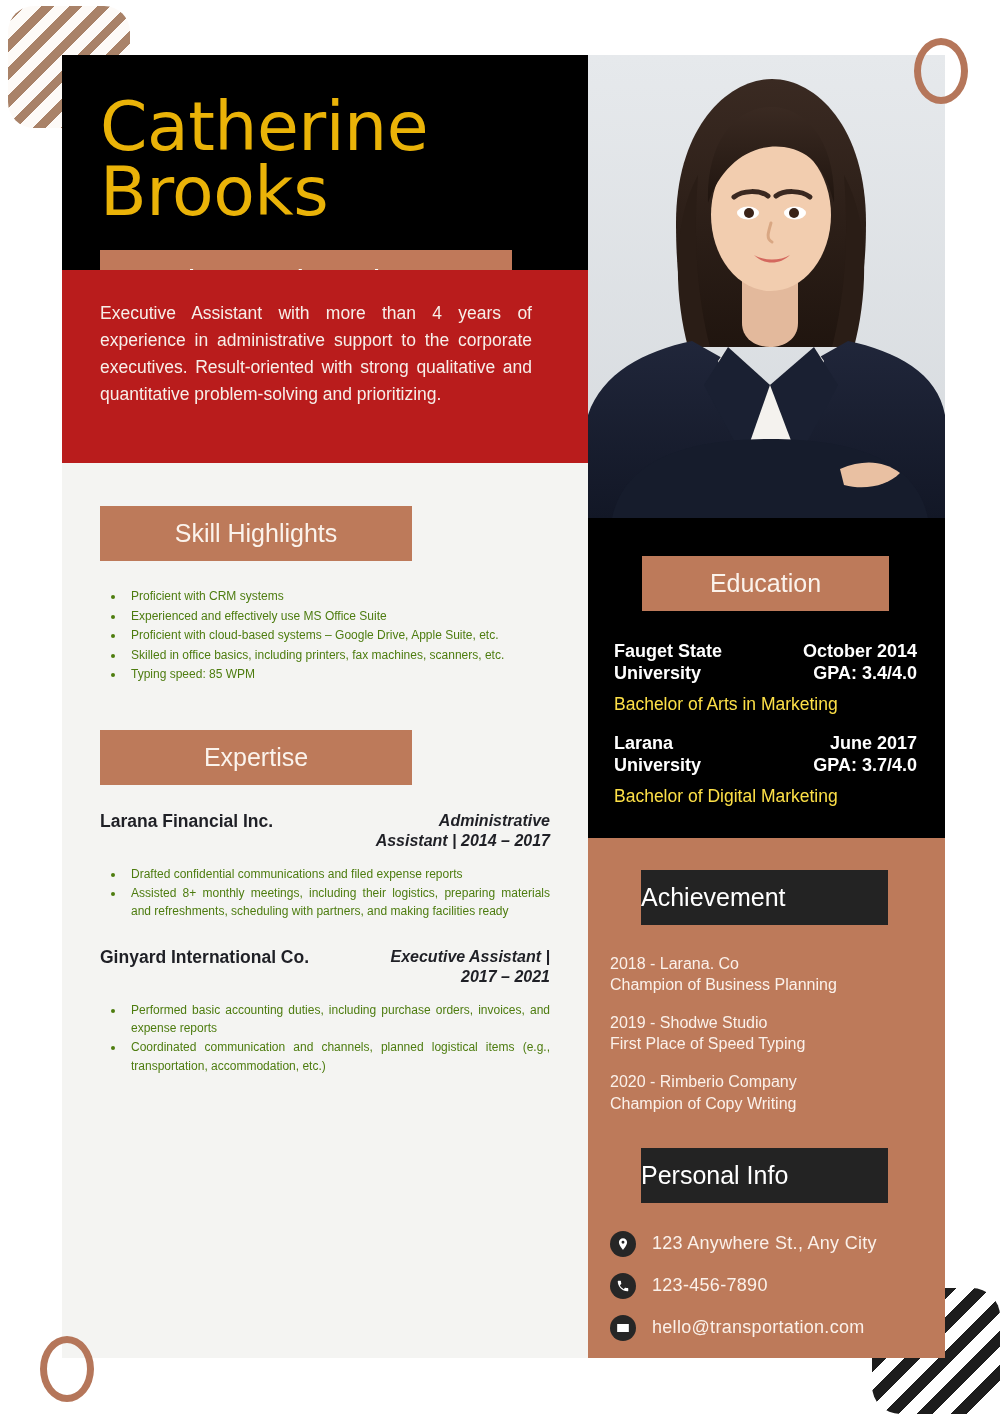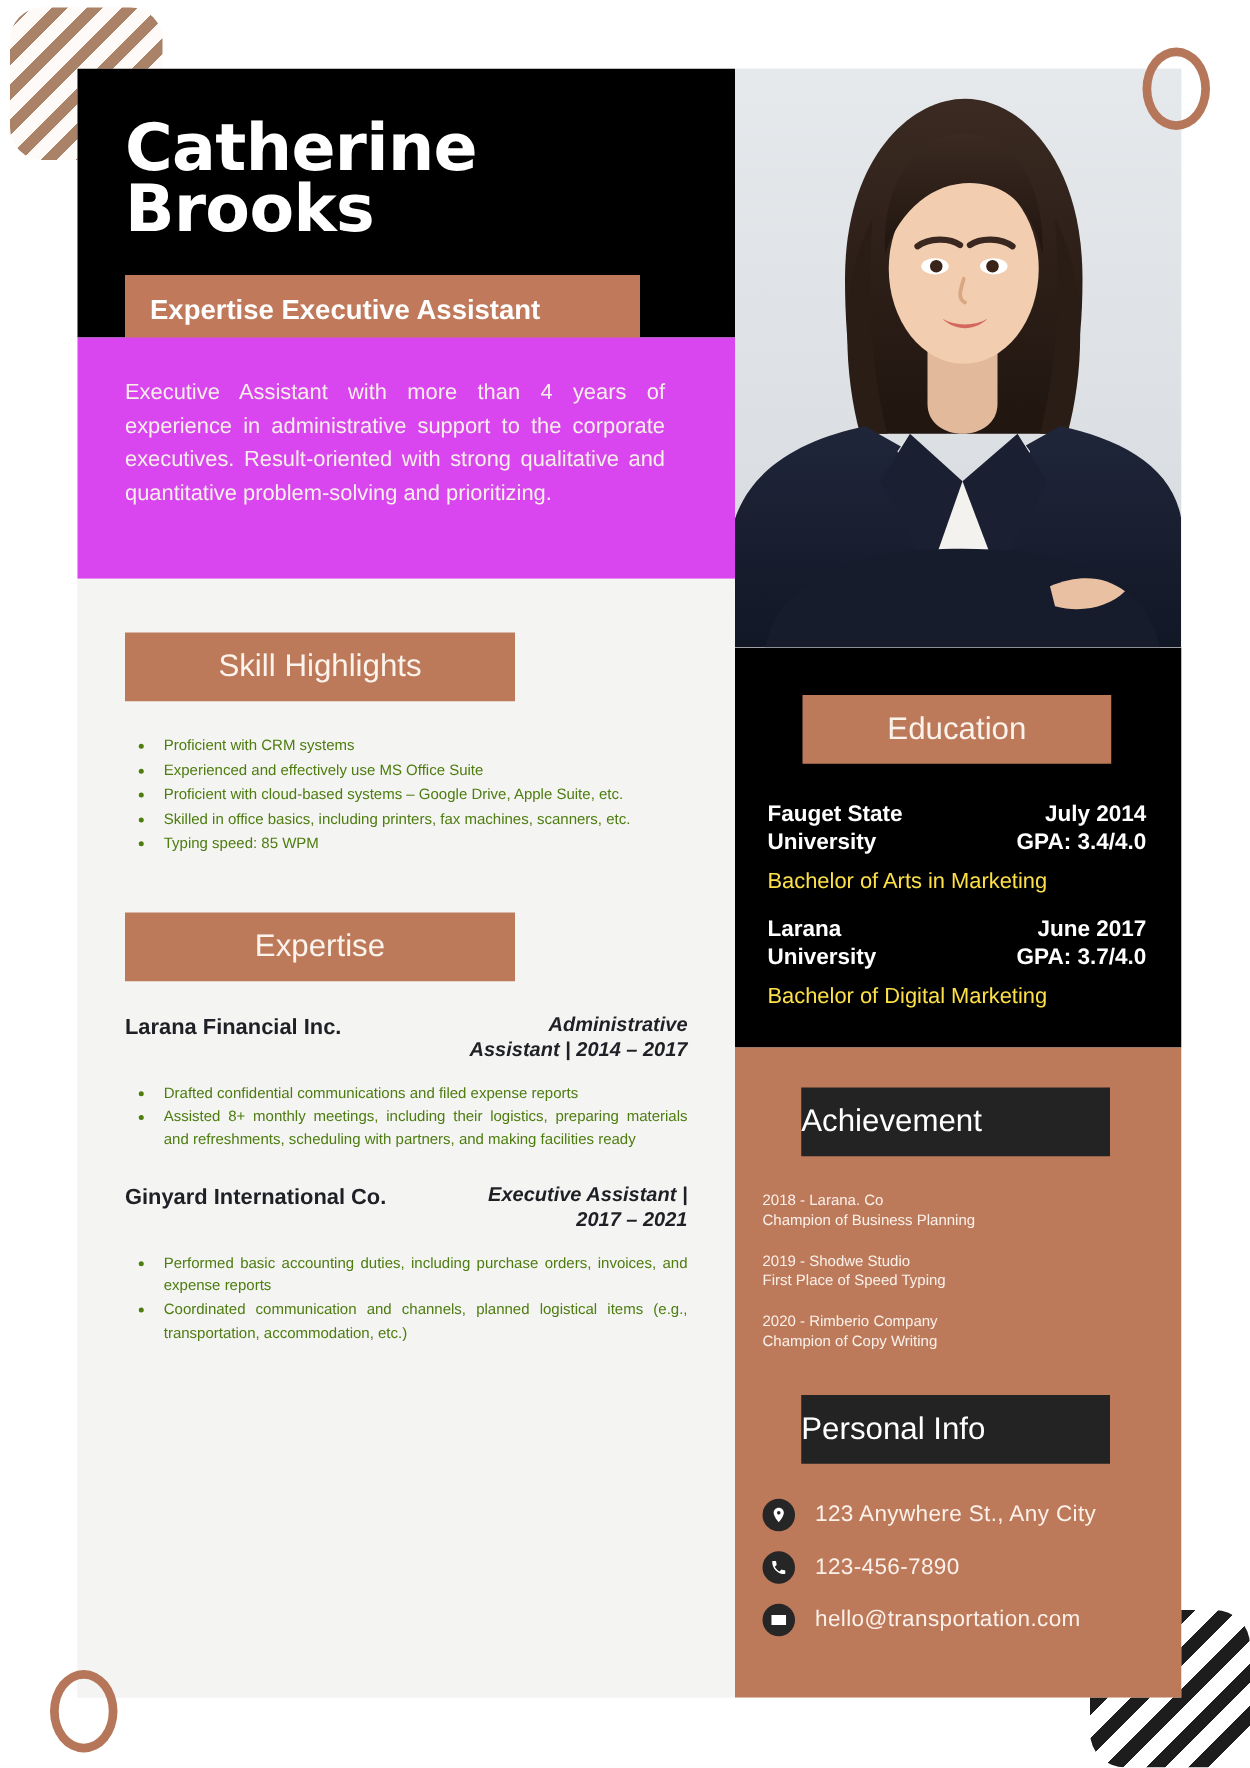--- a/index.html
+++ b/index.html
@@ -62,43 +62,43 @@
   .col-right { width: 357px; display: flex; flex-direction: column; }
 
   
   .header-black {
     background: #000000;
     padding: 40px 38px 30px 38px;
     height: 215px;
     box-sizing: border-box;
   }
   .name {
-    color: #ffffff;
-    font-size: 52px;
+    color: #eab308;
+    font-size: 68px;
     line-height: 0.95;
-    font-weight: 700;
+    font-weight: 400;
     letter-spacing: -0.5px;
     margin: 0 0 0 0;
     font-family: "DejaVu Sans", sans-serif;
   }
   .role-badge {
     display: inline-block;
     background: #c0795a;
     color: #ffffff;
     font-size: 22px;
     font-weight: 700;
     padding: 15px 20px;
     margin-top: 26px;
     box-sizing: border-box;
     width: 412px;
   }
 
   
   .summary {
-    background: #d946ef;
+    background: #b91c1c;
     color: #f7efe9;
     font-size: 17.5px;
     line-height: 1.55;
     text-align: justify;
     padding: 30px 56px 30px 38px;
     height: 193px;
     box-sizing: border-box;
   }
 
   
@@ -215,21 +215,21 @@
     text-align: left;
     padding: 13px 0;
     width: 247px;
     box-sizing: border-box;
     margin: 0 auto 28px auto;
   }
   .bar-dark.second { margin-top: 34px; }
 
   .ach-item {
     color: #fbf1ea;
-    font-size: 12px;
+    font-size: 16px;
     line-height: 1.32;
     margin-bottom: 17px;
   }
   .ach-item:last-child { margin-bottom: 0; }
 
   .contact-row {
     display: flex;
     align-items: center;
     margin-bottom: 16px;
     gap: 16px;
@@ -374,21 +374,21 @@
         <path d="M252 414 C276 404 296 406 312 418 C300 430 278 436 256 430 Z" fill="#e9c0a2"></path>
       </svg>
     </div>
 
     <div class="edu-block">
       <div class="edu-inner">
         <div class="bar-title on-black">Education</div>
         <div class="edu-row">
           <div class="edu-school">Fauget State University</div>
           <div class="edu-right">
-            <span>July 2014</span><br>
+            <span>October 2014</span><br>
             <span>GPA: 3.4/4.0</span>
           </div>
         </div>
         <div class="edu-degree">Bachelor of Arts in Marketing</div>
         <div class="edu-row">
           <div class="edu-school">Larana University</div>
           <div class="edu-right">
             <span>June 2017</span><br>
             <span>GPA: 3.7/4.0</span>
           </div>

